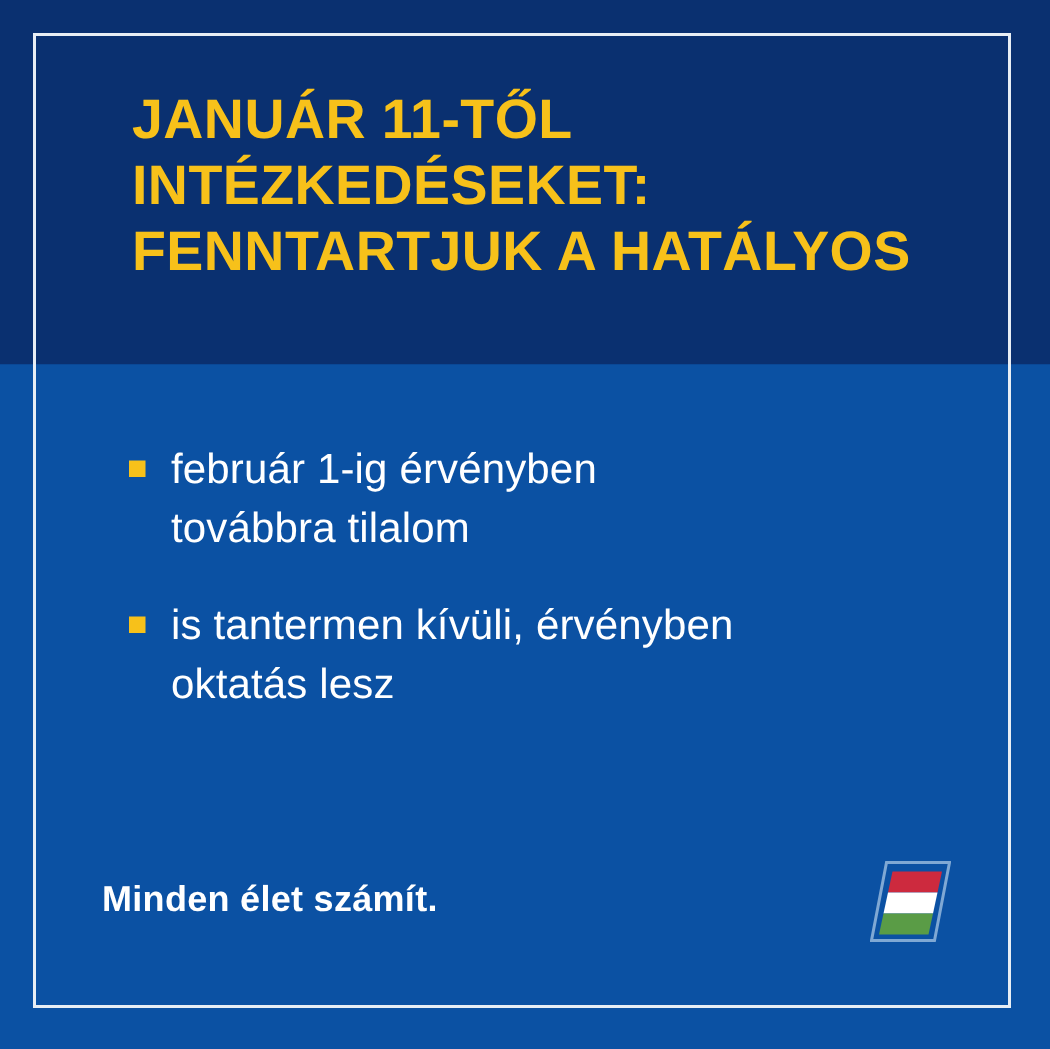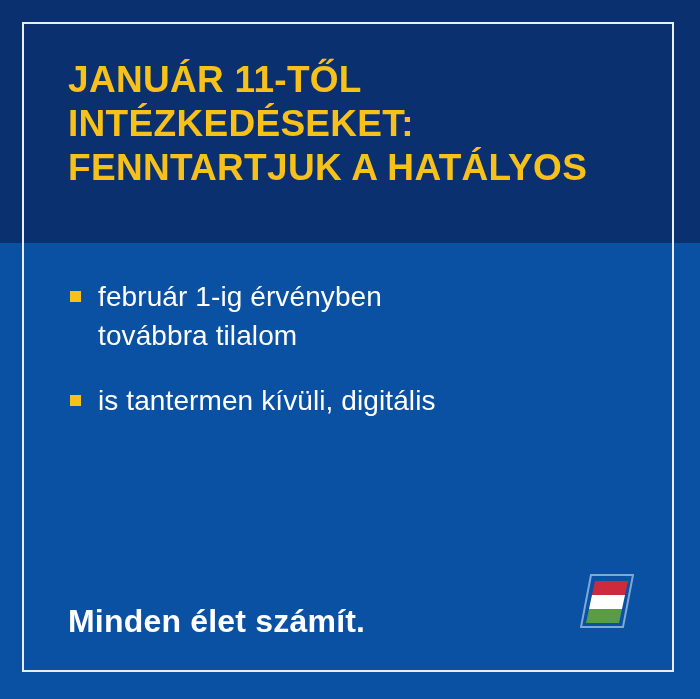--- a/index.html
+++ b/index.html
@@ -62,29 +62,30 @@
     font-size: 37px;
     line-height: 44px;
     font-weight: 800;
     letter-spacing: 0.3px;
     text-transform: uppercase;
     font-family: "Liberation Sans", sans-serif;
   }
   .headline-line {
     display: block;
     white-space: nowrap;
+    margin-left: 20px;
   }
 
   
   .bullets {
     position: absolute;
     left: 68px;
     top: 277px;
     width: 560px;
-    margin: 0;
+    margin: 16px;
     padding: 0;
     list-style: none;
   }
   .bullet-item {
     position: relative;
     padding-left: 30px;
     margin-bottom: 26px;
     color: #ffffff;
     font-size: 28px;
     line-height: 39px;
@@ -114,26 +115,25 @@
     left: 68px;
     top: 576px;
     width: 566px;
     height: 60px;
   }
   .tagline {
     position: absolute;
     left: 0;
     top: 0;
     color: #ffffff;
-    font-size: 32px;
+    font-size: 24px;
     line-height: 48px;
     font-weight: 800;
     letter-spacing: 0.2px;
     white-space: nowrap;
-    margin-top: 21px;
   }
 
   
   .flag {
     position: absolute;
     right: 0;
     top: -4px;
     width: 54px;
     height: 58px;
   }
@@ -159,21 +159,22 @@
   <ul class="bullets">
 
     <li class="bullet-item">
       <span class="bullet-marker"></span>
       <span class="bullet-line">február 1-ig érvényben</span>
       <span class="bullet-line">továbbra tilalom</span>
     </li>
 
     <li class="bullet-item">
       <span class="bullet-marker"></span>
-      <span class="bullet-line">is tantermen kívüli, digitális</span>
+      <span class="bullet-line">is tantermen kívüli, érvényben</span>
+      <span class="bullet-line">oktatás lesz</span>
     </li>
 
   </ul>
 
   <div class="footer">
     <div class="tagline">Minden élet számít.</div>
 
     <div class="flag">
       <svg width="54" height="58" viewBox="0 0 54 58" xmlns="http://www.w3.org/2000/svg">
 

